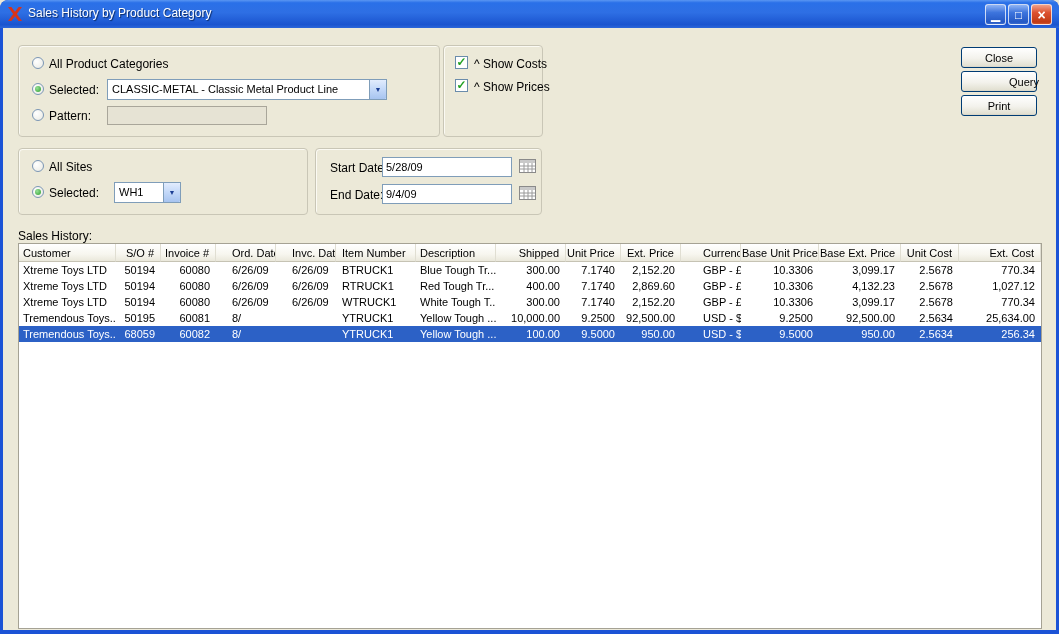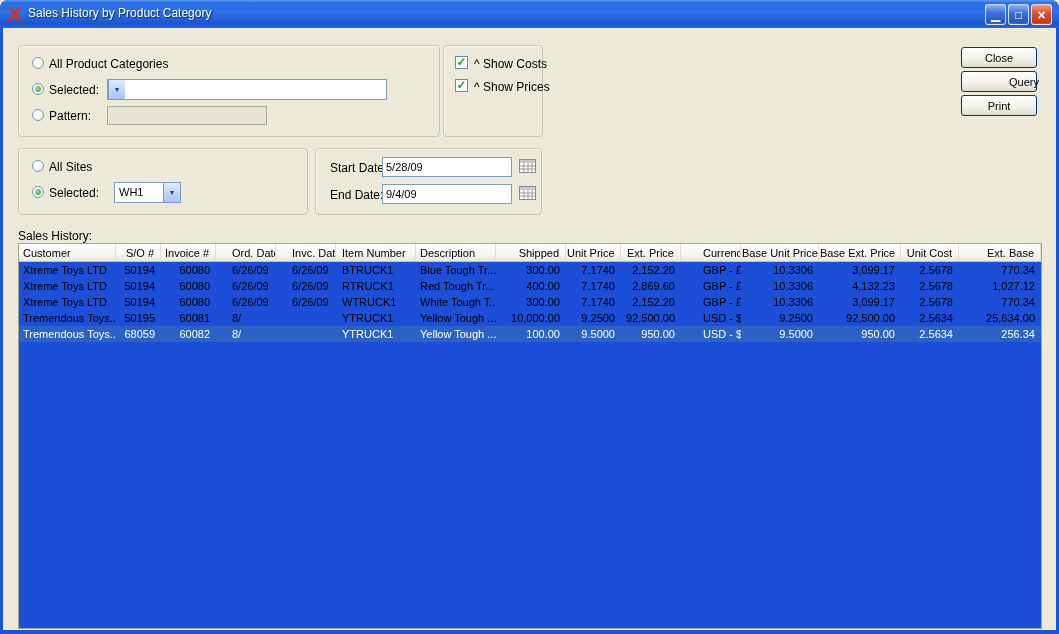--- a/index.html
+++ b/index.html
@@ -38,21 +38,21 @@
   .textinput{position:absolute;border:1px solid #7f9db9;background:#fff;font-size:11px;padding:0 3px;
     font-family:"Liberation Sans",sans-serif;color:#000;}
   .textinput[disabled]{background:#e6e3d4;border:1px solid #a9a69a;}
 
   .xpbtn{position:absolute;width:76px;height:21px;border:1px solid #003c74;border-radius:3px;
     background:linear-gradient(180deg,#ffffff 0%,#f3f2ec 55%,#e3e1d3 92%,#d6d3c5 100%);
     font-size:11px;font-family:"Liberation Sans",sans-serif;color:#000;cursor:default;}
 
   .calbtn{position:absolute;width:20px;height:19px;background:transparent;border:0;padding:0;cursor:default;}
 
-  .table-wrap{position:absolute;left:15px;top:215px;width:1024px;height:386px;background:#1d4ed8;
+  .table-wrap{position:absolute;left:15px;top:215px;width:1024px;height:386px;background:#ffffff;
     border:1px solid #a5a294;overflow:hidden;}
   table.sales{border-collapse:separate;border-spacing:0;table-layout:fixed;width:1022px;}
   .sales th{height:18px;font-size:11px;font-weight:normal;white-space:nowrap;overflow:hidden;
     background:linear-gradient(180deg,#ffffff 0%,#f7f6ef 60%,#eae8db 100%);
     border-right:1px solid #e0ded2;border-bottom:1px solid #c6c3b4;cursor:default;}
   .sales td{height:14px;font-size:11px;line-height:14px;white-space:nowrap;overflow:hidden;color:#000;}
   .sales tr.selected td{background:#2c61c6;color:#fff;}
   .sales th:nth-child(1){width:97px}.sales th:nth-child(2){width:45px}.sales th:nth-child(3){width:55px}
   .sales th:nth-child(4){width:60px}.sales th:nth-child(5){width:60px}.sales th:nth-child(6){width:80px}
   .sales th:nth-child(7){width:80px}.sales th:nth-child(8){width:70px}.sales th:nth-child(9){width:55px}
@@ -93,20 +93,21 @@
 
   <div class="content">
 
     <div class="groupbox" style="left:15px;top:17px;width:422px;height:92px;">
       <span class="radio" style="left:13px;top:11px;"></span>
       <span class="lbl" style="left:30px;top:11px;">All Product Categories</span>
 
       <span class="radio checked" style="left:13px;top:37px;"></span>
       <span class="lbl" style="left:30px;top:37px;">Selected:</span>
       <div class="combo" style="left:88px;top:33px;width:280px;">
+        <span class="combo-text">CLASSIC-METAL - Classic Metal Product Line</span>
         <span class="combo-btn">▼</span>
       </div>
 
       <span class="radio" style="left:13px;top:63px;"></span>
       <span class="lbl" style="left:30px;top:63px;">Pattern:</span>
       <input class="textinput" style="left: 88px; top: 60px; width: 160px; height: 19px;" disabled="" value="">
     </div>
 
     <div class="groupbox" style="left:440px;top:17px;width:100px;height:92px;">
       <span class="checkbox" style="left:11px;top:10px;">✓</span>
@@ -164,21 +165,21 @@
               <th>Invc. Date</th>
               <th>Item Number</th>
               <th>Description</th>
               <th>Shipped</th>
               <th>Unit Price</th>
               <th>Ext. Price</th>
               <th>Currency</th>
               <th>Base Unit Price</th>
               <th>Base Ext. Price</th>
               <th>Unit Cost</th>
-              <th>Ext. Base</th>
+              <th>Ext. Cost</th>
             </tr>
         </thead>
         <tbody>
             <tr>
               <td>Xtreme Toys LTD</td>
               <td>50194</td>
               <td>60080</td>
               <td>6/26/09</td>
               <td>6/26/09</td>
               <td>BTRUCK1</td>

